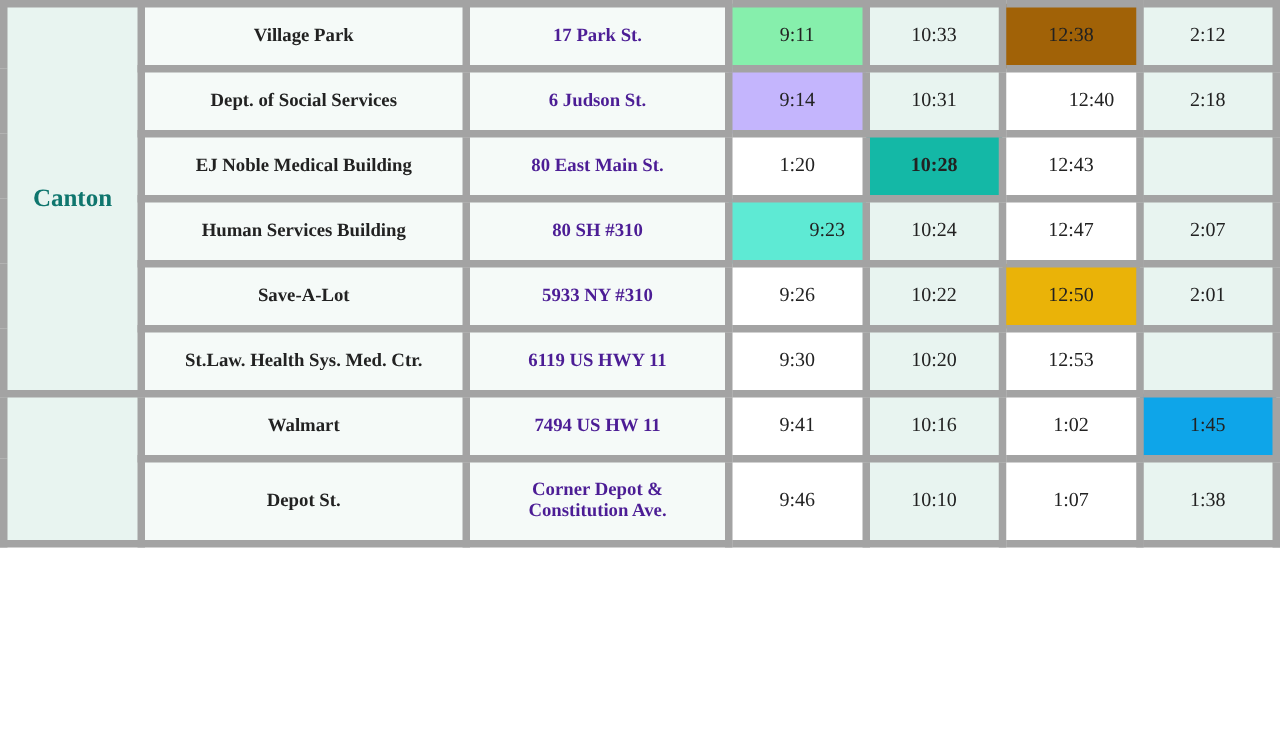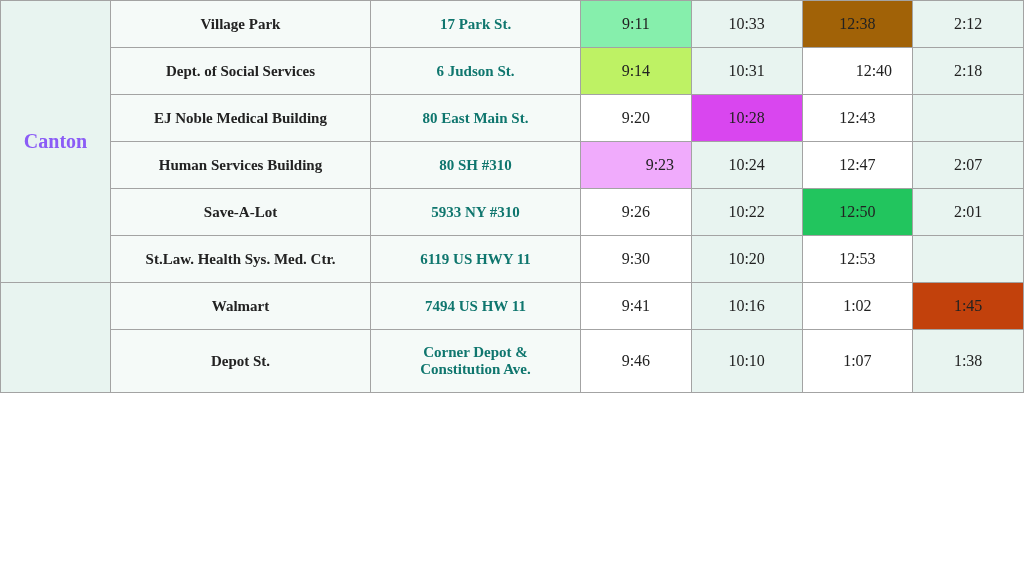--- a/index.html
+++ b/index.html
@@ -9,21 +9,21 @@
       width: 1024px;
       min-height: 585px;
       overflow: hidden;
     }
     table {
       width: 100%;
       border-collapse: collapse;
       table-layout: fixed;
     }
     td, th {
-      border: 1px solid #a3a3a3;
+      border: 6px solid #a3a3a3;
       padding: 0;
       text-align: center;
       vertical-align: middle;
     }
     .col-region {
       width: 110px;
       background: #e8f4f0;
       font-weight: bold;
       font-size: 18px;
       color: #222;
@@ -38,32 +38,32 @@
     }
     .cell-location {
       font-weight: bold;
       font-size: 15px;
       color: #222;
       padding: 14px 10px;
     }
     .cell-address {
       font-weight: bold;
       font-size: 15px;
-      color: #0f766e;
+      color: #4c1d95;
       padding: 14px 8px;
     }
     .cell-time {
       font-size: 16px;
       color: #222;
       padding: 14px 4px;
     }
     .region-cell {
       font-size: 20px;
       font-weight: bold;
-      color: #8b5cf6;
+      color: #0f766e;
       padding: 10px;
     }
   </style>
 </head>
 <body>
 
 <table>
   <tbody id="table-body">
   <tr>
         <td rowspan="6" class="col-region">
@@ -88,61 +88,61 @@
           <div class="cell-time">2:12</div>
         </td>
       </tr>
       <tr>
         <td class="col-location">
           <div class="cell-location">Dept. of Social Services</div>
         </td>
         <td class="col-address">
           <div class="cell-address">6 Judson St.</div>
         </td>
-        <td style="background: #bef264;">
+        <td style="background: #c4b5fd;">
           <div class="cell-time">9:14</div>
         </td>
         <td style="background: rgb(232, 244, 240);">
           <div class="cell-time">10:31</div>
         </td>
         <td style="background: rgb(255, 255, 255); padding-left: 33px;">
           <div class="cell-time">12:40</div>
         </td>
         <td style="background: rgb(232, 244, 240);">
           <div class="cell-time">2:18</div>
         </td>
       </tr>
       <tr>
         <td class="col-location">
           <div class="cell-location">EJ Noble Medical Building</div>
         </td>
         <td class="col-address">
           <div class="cell-address">80 East Main St.</div>
         </td>
         <td style="background: rgb(255, 255, 255);">
-          <div class="cell-time">9:20</div>
-        </td>
-        <td style="background: #d946ef;">
+          <div class="cell-time">1:20</div>
+        </td>
+        <td style="background: #14b8a6; font-weight: bold;">
           <div class="cell-time">10:28</div>
         </td>
         <td style="background: rgb(255, 255, 255);">
           <div class="cell-time">12:43</div>
         </td>
         <td style="background: rgb(232, 244, 240);">
           <div class="cell-time"></div>
         </td>
       </tr>
       <tr>
         <td class="col-location">
           <div class="cell-location">Human Services Building</div>
         </td>
         <td class="col-address">
           <div class="cell-address">80 SH #310</div>
         </td>
-        <td style="background: #f0abfc; padding-left: 48px;">
+        <td style="background: #5eead4; padding-left: 48px;">
           <div class="cell-time">9:23</div>
         </td>
         <td style="background: rgb(232, 244, 240); text-align: center;">
           <div class="cell-time">10:24</div>
         </td>
         <td style="background: rgb(255, 255, 255); margin-left: 28px;">
           <div class="cell-time">12:47</div>
         </td>
         <td style="background: rgb(232, 244, 240);">
           <div class="cell-time">2:07</div>
@@ -154,21 +154,21 @@
         </td>
         <td class="col-address">
           <div class="cell-address">5933 NY  #310</div>
         </td>
         <td style="background: rgb(255, 255, 255);">
           <div class="cell-time">9:26</div>
         </td>
         <td style="background: rgb(232, 244, 240);">
           <div class="cell-time">10:22</div>
         </td>
-        <td style="background: #22c55e;">
+        <td style="background: #eab308;">
           <div class="cell-time">12:50</div>
         </td>
         <td style="background: rgb(232, 244, 240);">
           <div class="cell-time">2:01</div>
         </td>
       </tr>
       <tr>
         <td class="col-location">
           <div class="cell-location">St.Law. Health Sys. Med. Ctr.</div>
         </td>
@@ -200,21 +200,21 @@
         </td>
         <td style="background: rgb(255, 255, 255);">
           <div class="cell-time">9:41</div>
         </td>
         <td style="background: rgb(232, 244, 240); margin-top: 14px;">
           <div class="cell-time">10:16</div>
         </td>
         <td style="background: rgb(255, 255, 255);">
           <div class="cell-time">1:02</div>
         </td>
-        <td style="background: #c2410c; font-family: Liberation Serif, serif;">
+        <td style="background: #0ea5e9; font-family: Liberation Serif, serif;">
           <div class="cell-time">1:45</div>
         </td>
       </tr>
       <tr>
         <td class="col-location">
           <div class="cell-location">Depot St.</div>
         </td>
         <td class="col-address">
           <div class="cell-address">Corner Depot &amp;<br>Constitution Ave.</div>
         </td>

